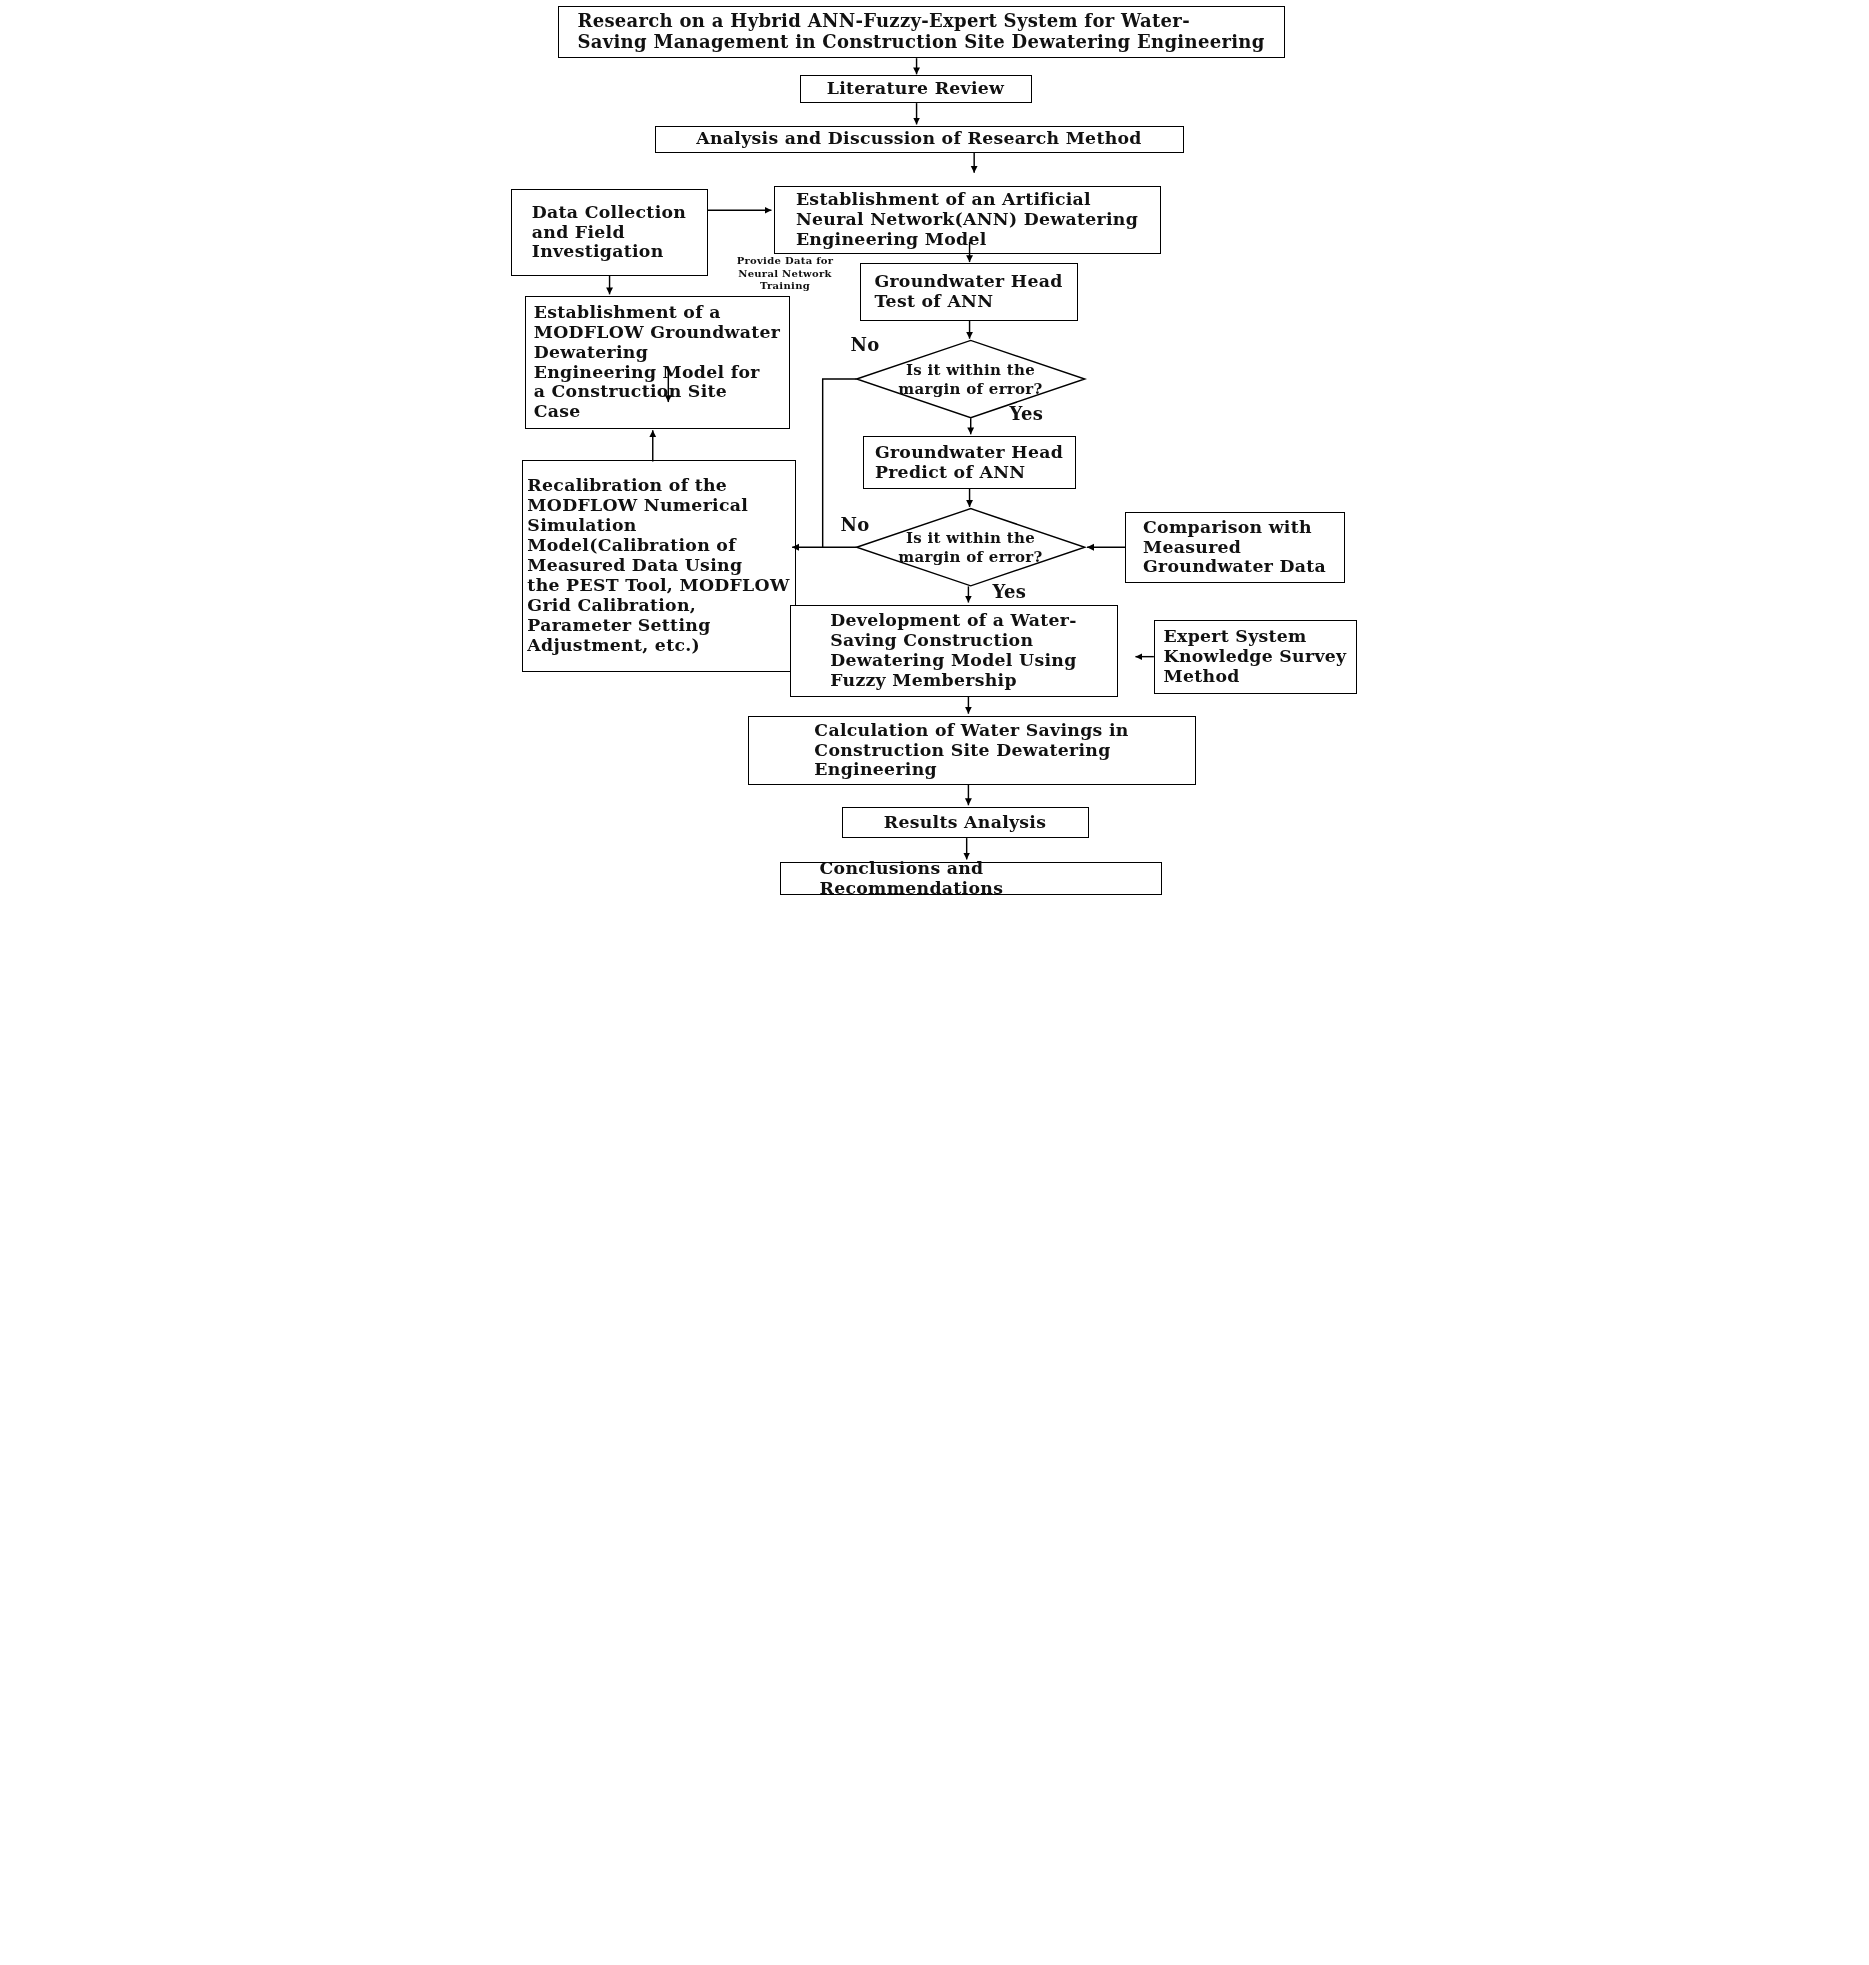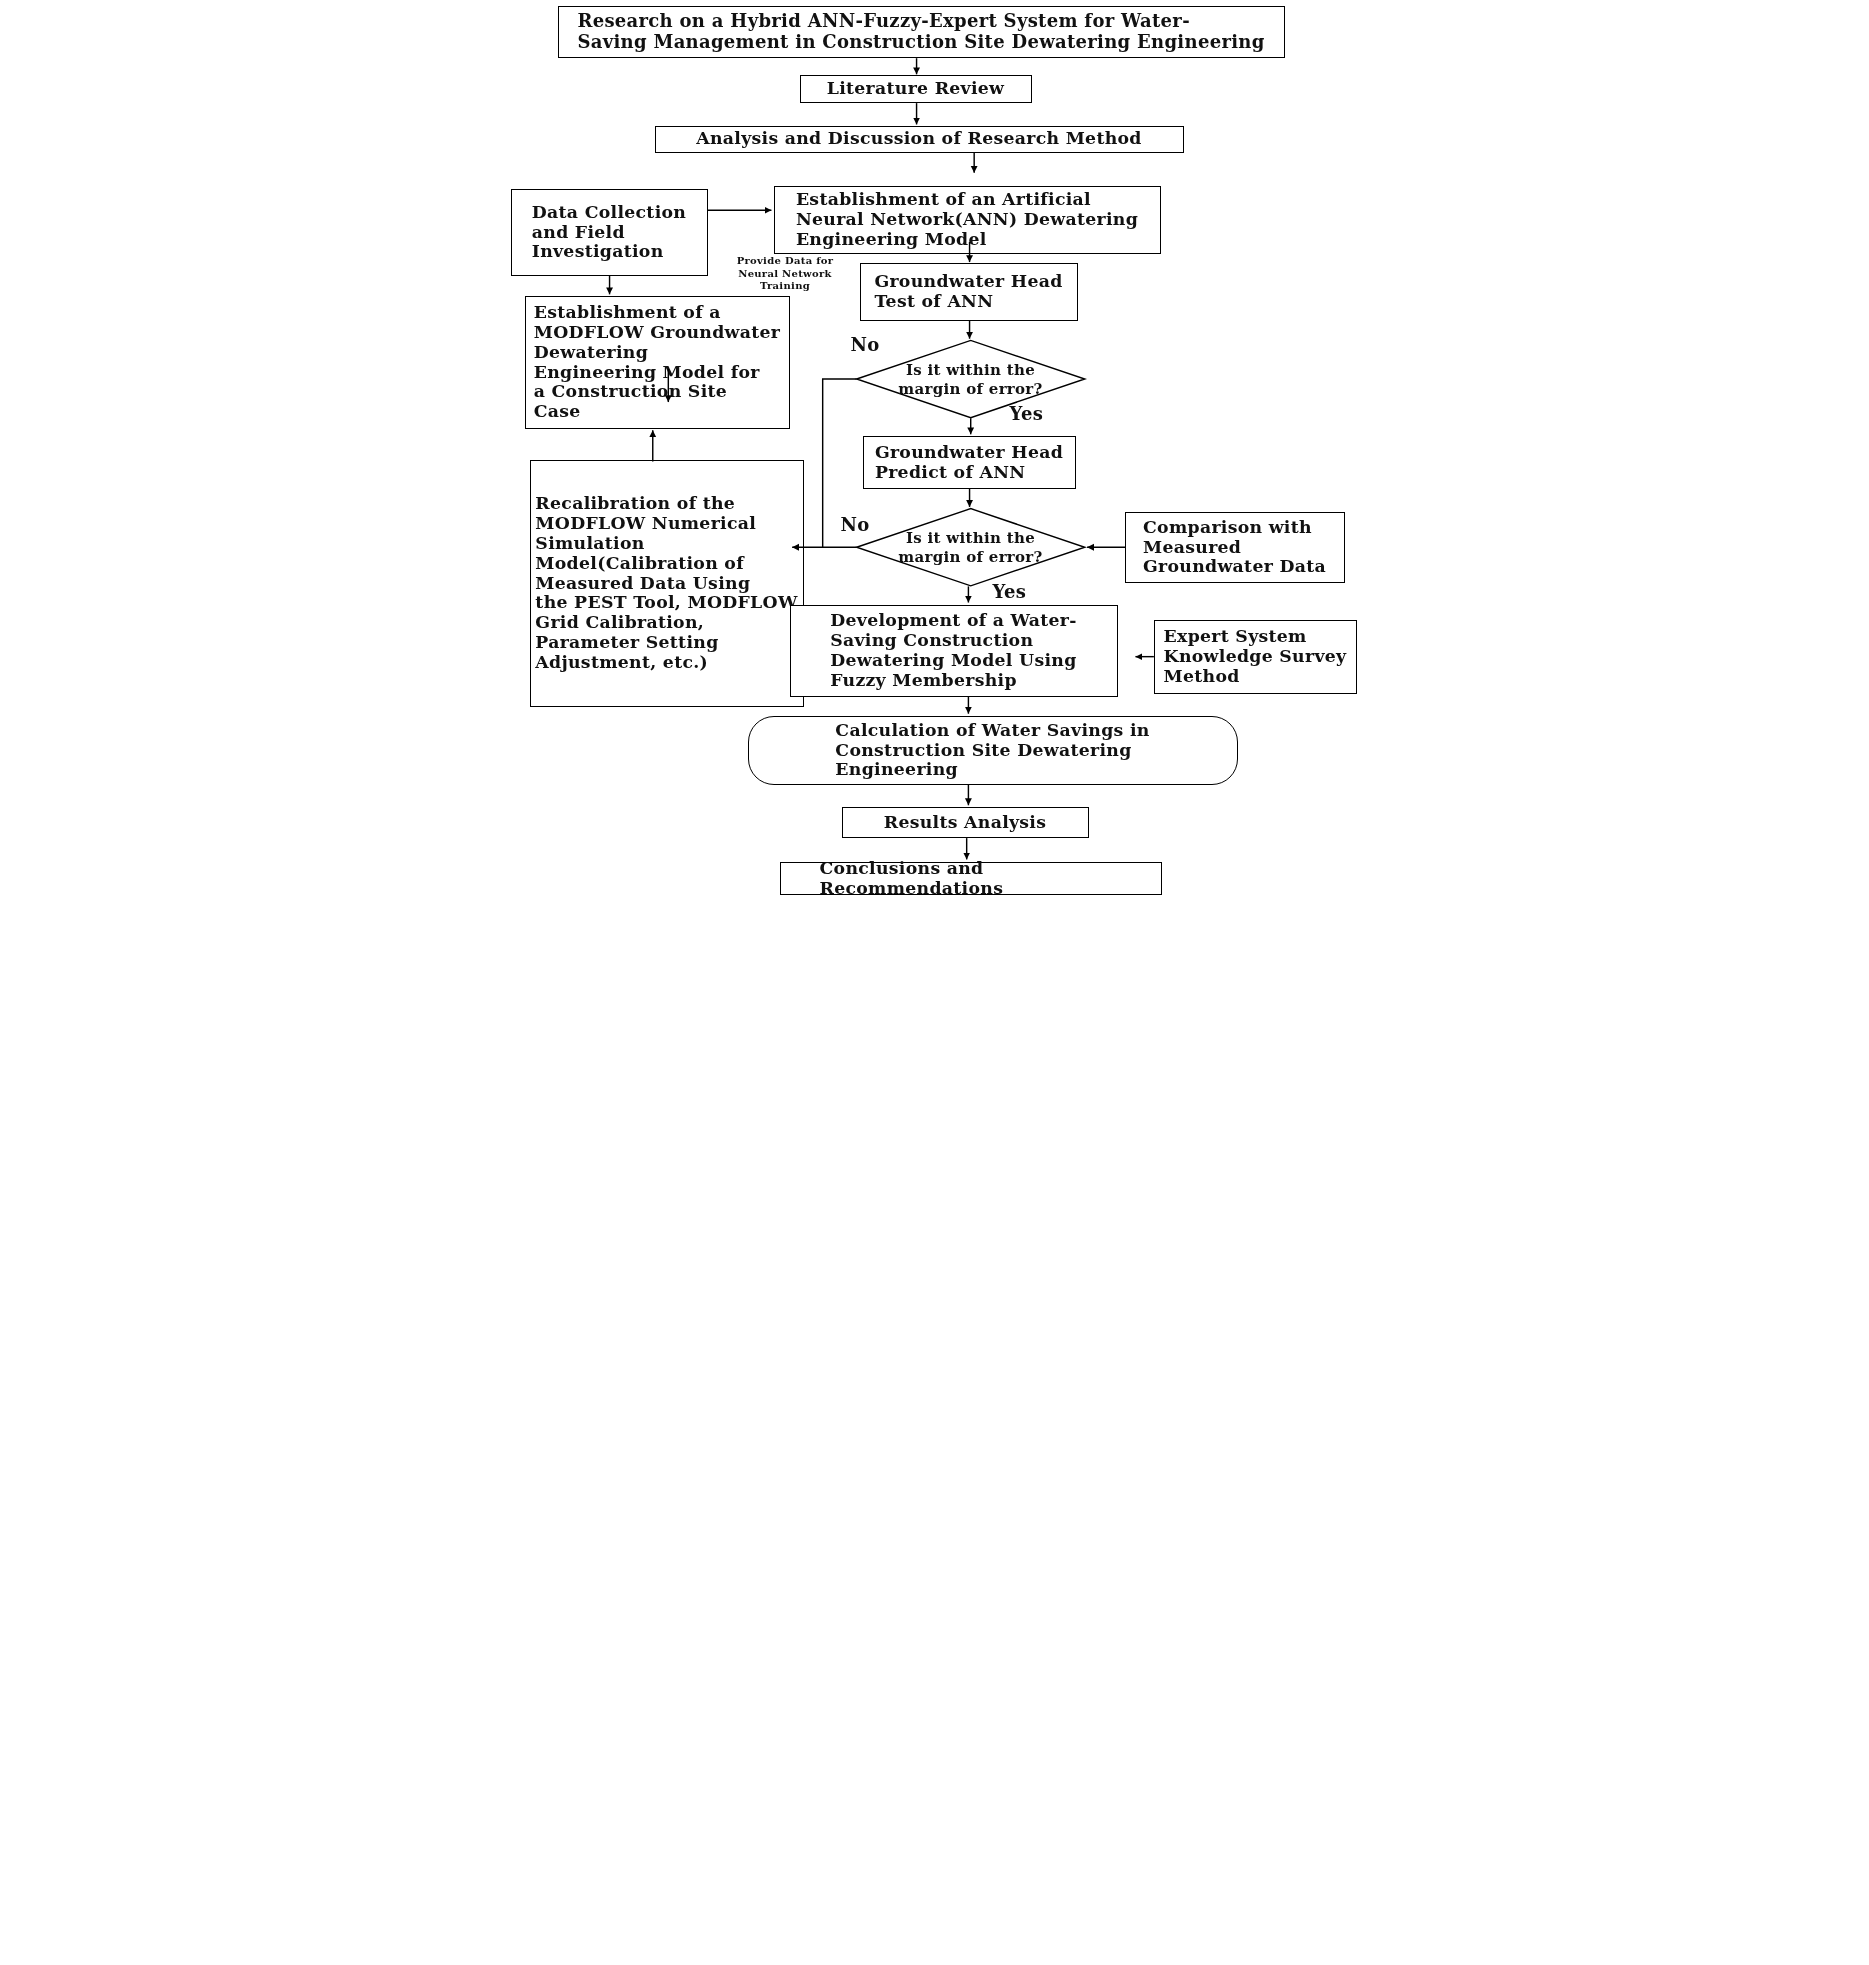--- a/index.html
+++ b/index.html
@@ -123,21 +123,21 @@
   <div class="node" style="left:22px; top:296px; width:265px; height:133px;">Establishment of a
 MODFLOW Groundwater
 Dewatering
 Engineering Model for
 a Construction Site
 Case</div>
 
   <div class="node" style="left:360px; top:436px; width:213px; height:53px;">Groundwater Head
 Predict of ANN</div>
 
-  <div class="node" style="left:27px; top:460px; width:274px; height:247px; line-height:1.15;">Recalibration of the
+  <div class="node" style="left:19px; top:460px; width:274px; height:212px; line-height:1.15;">Recalibration of the
 MODFLOW Numerical
 Simulation
 Model(Calibration of
 Measured Data Using
 the PEST Tool, MODFLOW
 Grid Calibration,
 Parameter Setting
 Adjustment, etc.)</div>
 
   <div class="node" style="left:622px; top:512px; width:220px; height:71px;">Comparison with
@@ -146,21 +146,21 @@
 
   <div class="node" style="left:287px; top:605px; width:328px; height:92px;">Development of a Water-
 Saving Construction
 Dewatering Model Using
 Fuzzy Membership</div>
 
   <div class="node" style="left:651px; top:620px; width:203px; height:74px;">Expert System
 Knowledge Survey
 Method</div>
 
-  <div class="node" style="left:245px; top:716px; width:490px; height:69px;border-radius:26px;">Calculation of Water Savings in
+  <div class="node" style="left:245px; top:716px; width:448px; height:69px;">Calculation of Water Savings in
 Construction Site Dewatering
 Engineering</div>
 
   <div class="node" style="left:339px; top:807px; width:247px; height:31px;">Results Analysis</div>
 
   <div class="node" style="left:277px; top:862px; width:382px; height:33px;padding-left:39px;">Conclusions and Recommendations</div>
 
   <div class="d-text" style="left:362px; top:361px; width:212px;">Is it within the
 margin of error?</div>
   <div class="d-text" style="left:362px; top:529px; width:212px;">Is it within the

